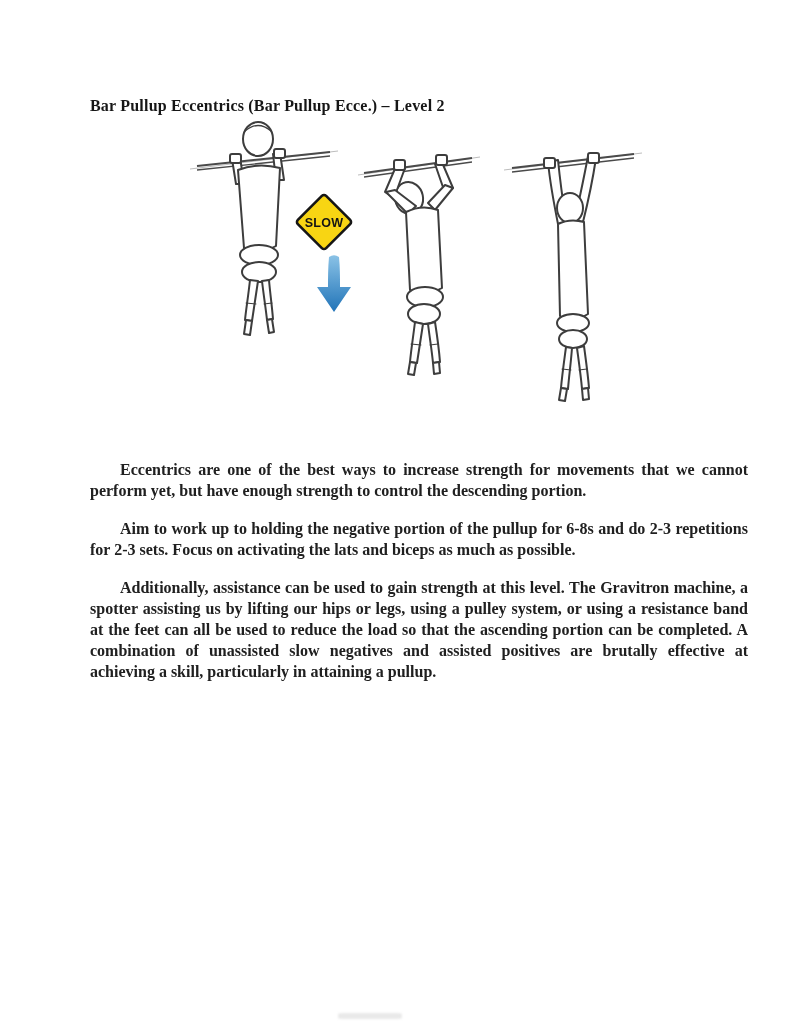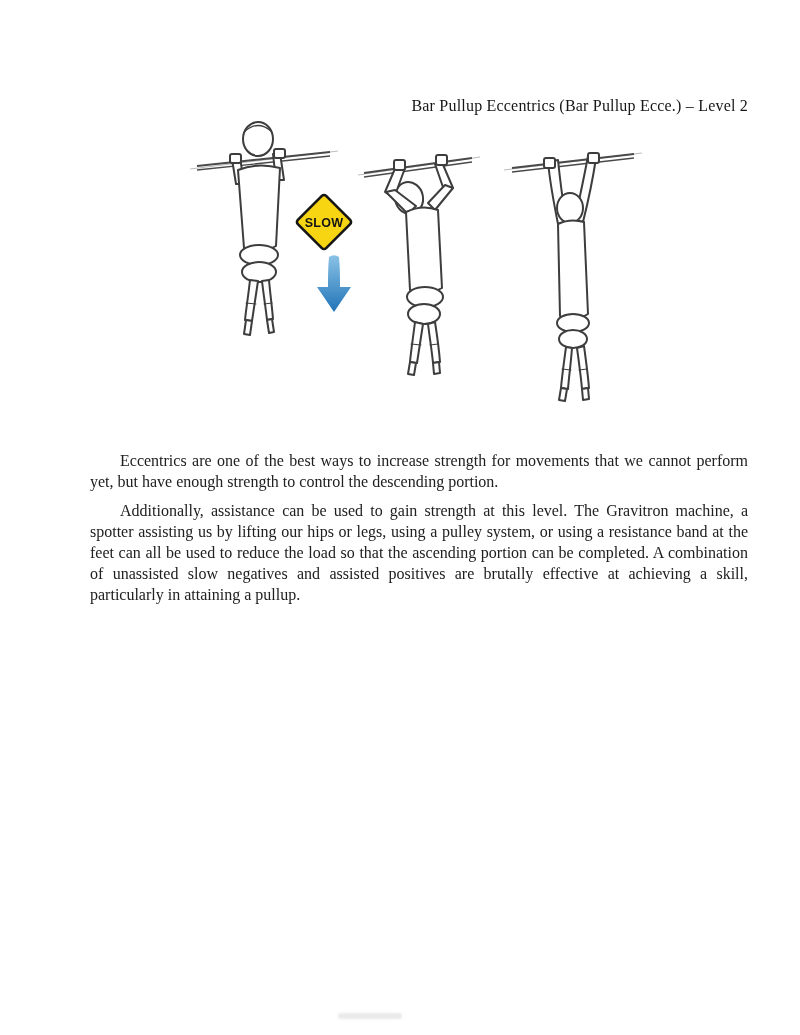--- a/index.html
+++ b/index.html
@@ -7,40 +7,40 @@
     width:800px; height:1035px;
     background:#ffffff;
     position:relative;
     font-family:"Liberation Serif", serif;
     color:#1c1c1c;
     overflow:hidden;
   }
   .doc-title {
     position:absolute;
     top:86px; left:90px; width:658px;
-    text-align:right;
-    font-weight:normal;
+    text-align:left;
+    font-weight:bold;
     font-size:16px;
     letter-spacing:0.2px;
     color:#161616;
   }
   .illustration {
     position:absolute;
     left:172px; top:118px;
     width:480px; height:324px;
   }
   .content {
     position:absolute;
     left:90px; top:442px; width:658px;
     font-size:16px;
     line-height:21px;
     text-align:justify;
     color:#202020;
   }
-  .content p { margin:8px 0 8px 0; text-indent:30px; }
+  .content p { margin:17px 0 8px 0; text-indent:30px;font-weight:bold; }
   .page-mark {
     position:absolute;
     left:338px; top:1013px;
     width:64px; height:6px;
     background:#e9e9e9;
     border-radius:3px;
     filter:blur(1px);
   }
   svg text { user-select:none; }
 </style>
@@ -136,16 +136,17 @@
     </g>
 
     <g>
       <path d="M157,139 C156,150 156,160 156,169 L145,169 L162,194 L179,169 L168,169 C168,159 168,149 167,139 Q162,135.5 157,139 Z" fill="url(#ag)" stroke="none"></path>
     </g>
   </svg>
 </div>
 
 <div class="content">
   <p>Eccentrics are one of the best ways to increase strength for movements that we cannot perform yet, but have enough strength to control the descending portion.</p>
+  <p>Aim to work up to holding the negative portion of the pullup for 6-8s and do 2-3 repetitions for 2-3 sets. Focus on activating the lats and biceps as much as possible.</p>
   <p>Additionally, assistance can be used to gain strength at this level. The Gravitron machine, a spotter assisting us by lifting our hips or legs, using a pulley system, or using a resistance band at the feet can all be used to reduce the load so that the ascending portion can be completed. A combination of unassisted slow negatives and assisted positives are brutally effective at achieving a skill, particularly in attaining a pullup.</p>
 </div>
 
 <div class="page-mark"></div>
 
 </body></html>

